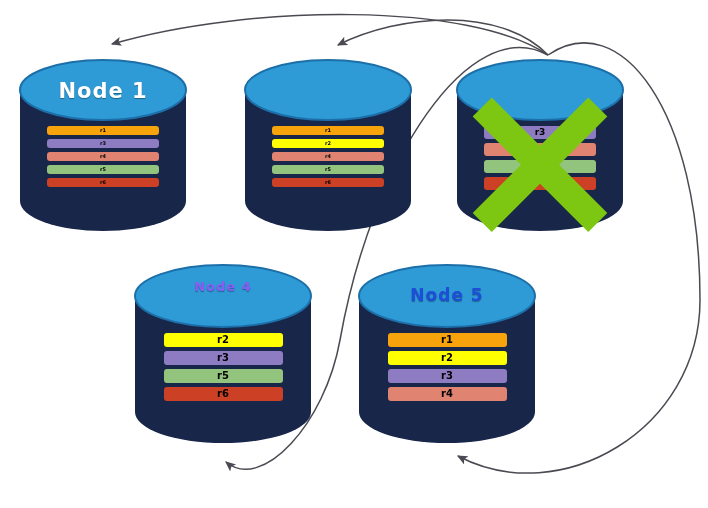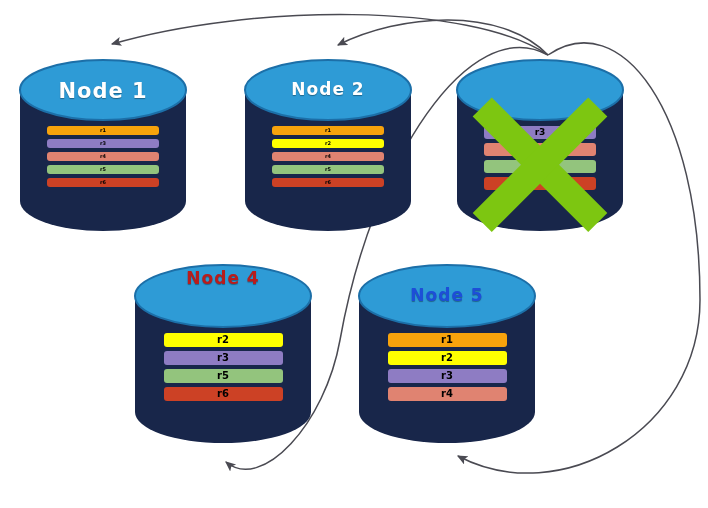--- a/index.html
+++ b/index.html
@@ -99,21 +99,20 @@
           <div class="row" style="width: 112px; height: 9px; line-height: 9px; font-size: 5px; margin-bottom: 4px; background: rgb(224, 131, 113); color: rgb(0, 0, 0);">r4</div>
           <div class="row" style="width: 112px; height: 9px; line-height: 9px; font-size: 5px; margin-bottom: 4px; background: rgb(147, 196, 125); color: rgb(0, 0, 0);">r5</div>
           <div class="row" style="width: 112px; height: 9px; line-height: 9px; font-size: 5px; margin-bottom: 4px; background: rgb(204, 65, 37); color: rgb(0, 0, 0);">r6</div>
         </div>
       </div>
       <div class="node" style="left: 243px; top: 58px; width: 170px; height: 175px;">
         <svg class="cyl" width="170" height="175" viewBox="0 0 170 175">
           <path d="M 2,32 L 2,143 A 83,30 0 0 0 168,143 L 168,32 Z" fill="#18264A"></path>
           <ellipse cx="85" cy="32" rx="83" ry="30" fill="#2E9BD6" stroke="#1C6FA8" stroke-width="2"></ellipse>
         </svg>
-        <div class="node-label" style="top: 21px; font-size: 17px; color: rgb(255, 255, 255);">Node  2</div>
         <div class="rows" style="top: 68px;">
           <div class="row" style="width: 112px; height: 9px; line-height: 9px; font-size: 5px; margin-bottom: 4px; background: rgb(247, 163, 12); color: rgb(0, 0, 0);">r1</div>
           <div class="row" style="width: 112px; height: 9px; line-height: 9px; font-size: 5px; margin-bottom: 4px; background: rgb(255, 255, 0); color: rgb(0, 0, 0);">r2</div>
           <div class="row" style="width: 112px; height: 9px; line-height: 9px; font-size: 5px; margin-bottom: 4px; background: rgb(224, 131, 113); color: rgb(0, 0, 0);">r4</div>
           <div class="row" style="width: 112px; height: 9px; line-height: 9px; font-size: 5px; margin-bottom: 4px; background: rgb(147, 196, 125); color: rgb(0, 0, 0);">r5</div>
           <div class="row" style="width: 112px; height: 9px; line-height: 9px; font-size: 5px; margin-bottom: 4px; background: rgb(204, 65, 37); color: rgb(0, 0, 0);">r6</div>
         </div>
       </div>
       <div class="node" style="left: 455px; top: 58px; width: 170px; height: 175px;">
         <svg class="cyl" width="170" height="175" viewBox="0 0 170 175">
@@ -131,21 +130,21 @@
             <line x1="27.2" y1="49.00000000000001" x2="142.79999999999998" y2="164.5"></line>
             <line x1="142.79999999999998" y1="49.00000000000001" x2="27.2" y2="164.5"></line>
           </g>
         </svg>
       </div>
       <div class="node" style="left: 133px; top: 263px; width: 180px; height: 182px;">
         <svg class="cyl" width="180" height="182" viewBox="0 0 180 182">
           <path d="M 2,33 L 2,149 A 88,31 0 0 0 178,149 L 178,33 Z" fill="#18264A"></path>
           <ellipse cx="90" cy="33" rx="88" ry="31" fill="#2E9BD6" stroke="#1C6FA8" stroke-width="2"></ellipse>
         </svg>
-        <div class="node-label" style="top: 5px; font-size: 17px; color: #b91c1c;">Node  4</div>
+        <div class="node-label" style="top: 16px; font-size: 13px; color: #8b5cf6;">Node  4</div>
         <div class="rows" style="top: 70px;">
           <div class="row" style="width: 119px; height: 14px; line-height: 14px; font-size: 10px; margin-bottom: 4px; background: rgb(255, 255, 0); color: rgb(0, 0, 0);">r2</div>
           <div class="row" style="width: 119px; height: 14px; line-height: 14px; font-size: 10px; margin-bottom: 4px; background: rgb(142, 124, 195); color: rgb(0, 0, 0);">r3</div>
           <div class="row" style="width: 119px; height: 14px; line-height: 14px; font-size: 10px; margin-bottom: 4px; background: rgb(147, 196, 125); color: rgb(0, 0, 0);">r5</div>
           <div class="row" style="width: 119px; height: 14px; line-height: 14px; font-size: 10px; margin-bottom: 4px; background: rgb(204, 65, 37); color: rgb(0, 0, 0);">r6</div>
         </div>
       </div>
       <div class="node" style="left: 357px; top: 263px; width: 180px; height: 182px;">
         <svg class="cyl" width="180" height="182" viewBox="0 0 180 182">
           <path d="M 2,33 L 2,149 A 88,31 0 0 0 178,149 L 178,33 Z" fill="#18264A"></path>

